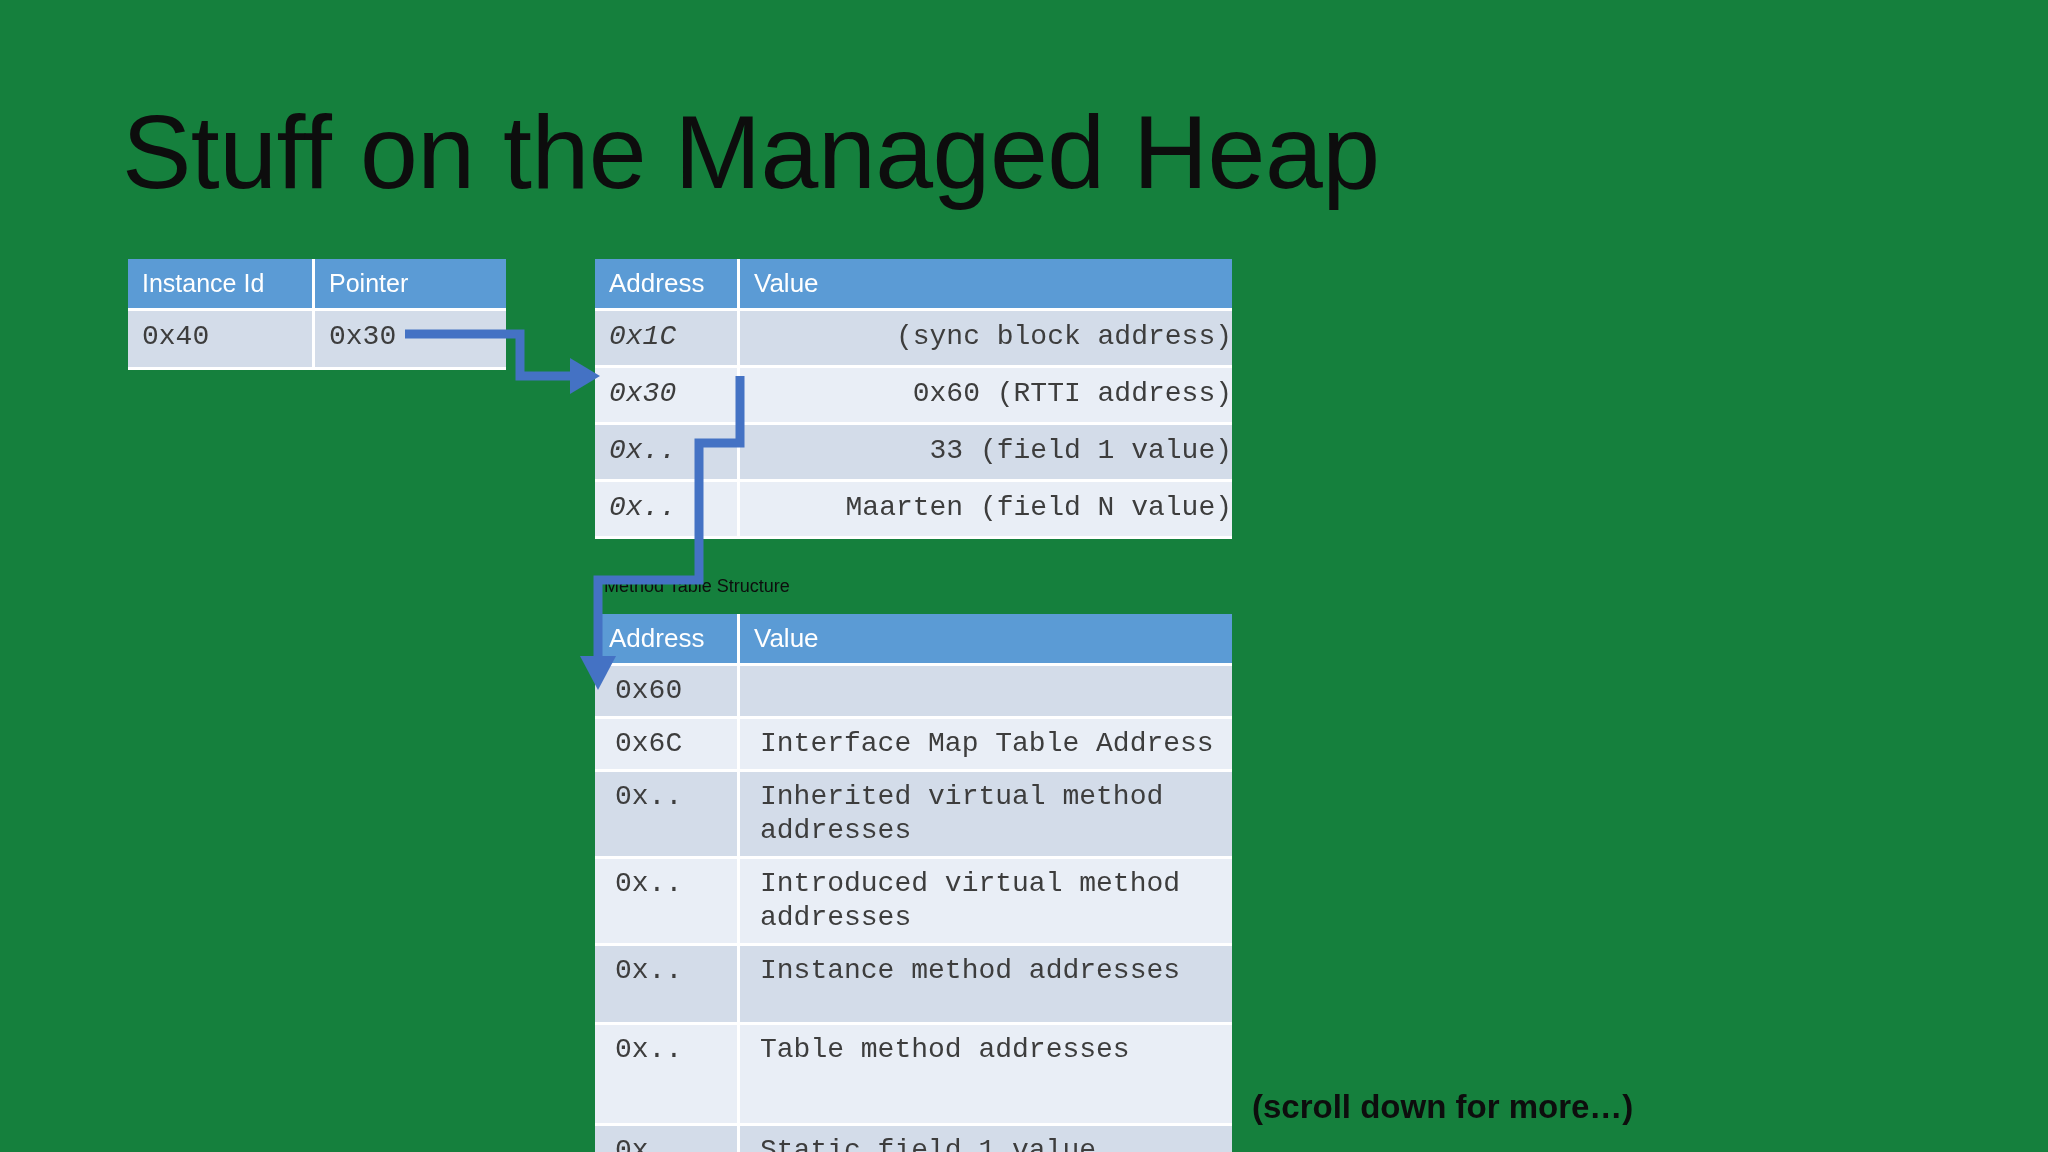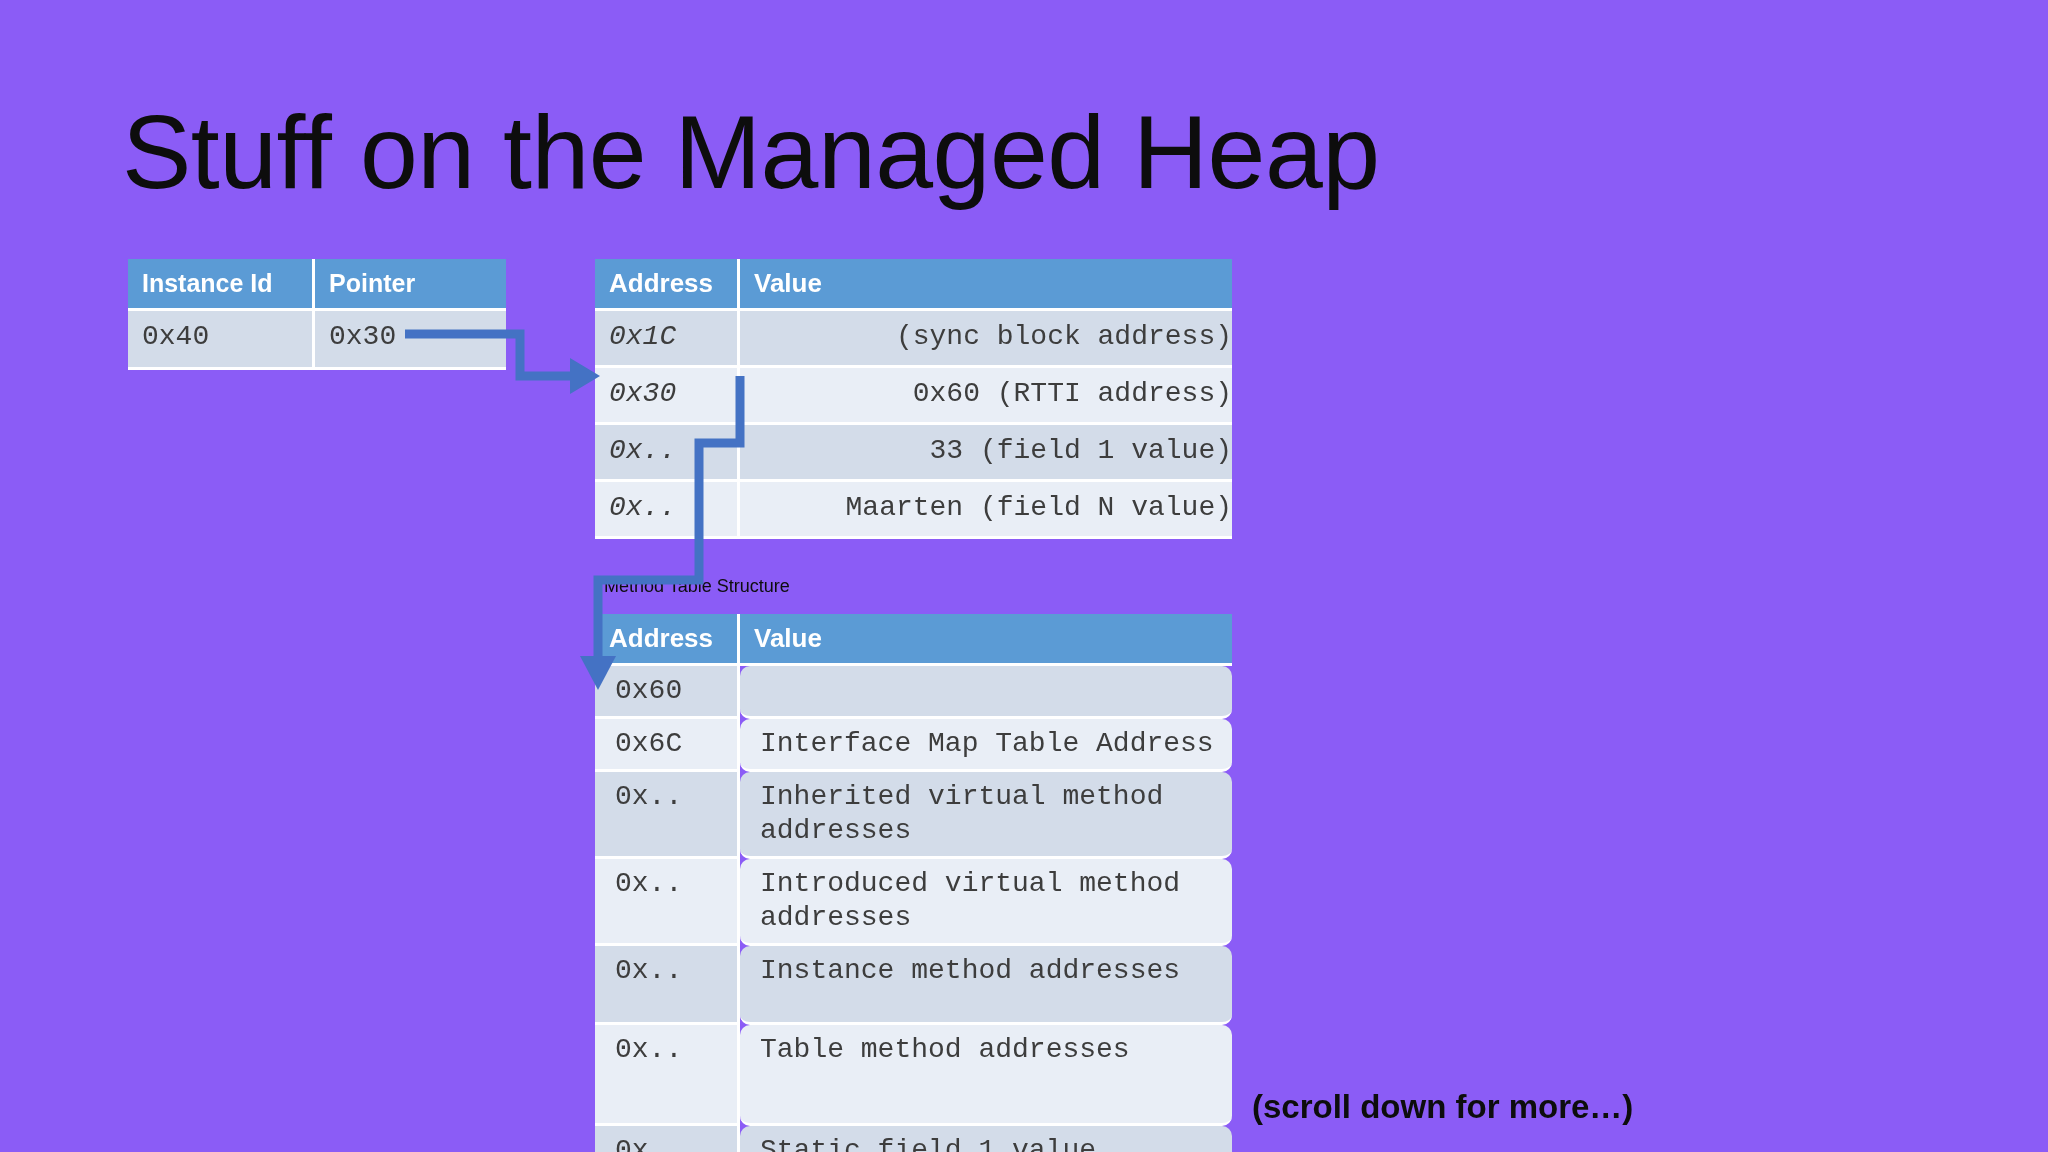--- a/index.html
+++ b/index.html
@@ -14,21 +14,21 @@
     overflow: hidden;
     font-family: "Liberation Sans", sans-serif;
     -webkit-font-smoothing: antialiased;
   }
 
   #slide {
     position: absolute;
     left: 0; top: 0;
     width: 2048px;
     height: 1152px;
-    background: #8b5cf6;
+    background: #15803d;
   }
 
   
   .slide-title {
     position: absolute;
     left: 122px;
     top: 96px;
     font-family: "Liberation Sans", sans-serif;
     font-size: 104px;
     line-height: 112px;
@@ -43,21 +43,21 @@
     position: absolute;
     border-collapse: separate;
     border-spacing: 0;
     table-layout: fixed;
   }
   .tbl th {
     background: #5B9BD5;
     color: #ffffff;
     font-family: "Liberation Sans", sans-serif;
     font-size: 26px;
-    font-weight: bold;
+    font-weight: normal;
     text-align: left;
     padding: 9px 0 10px 14px;
     border-bottom: 3px solid #ffffff;
     vertical-align: middle;
     line-height: 30px;
     margin-top: 8px;
   }
   .tbl td {
     font-family: "Liberation Mono", monospace;
     font-size: 28px;
@@ -103,21 +103,21 @@
     white-space: nowrap;
   }
 
   
   #tbl-method {
     left: 595px;
     top: 614px;
     width: 637px;
   }
   #tbl-method td.addr { padding-left: 20px; margin-top: 10px; }
-  #tbl-method td.val  { padding-left: 20px; border-radius: 10px; }
+  #tbl-method td.val  { padding-left: 20px; }
   #tbl-method tr.r-tall td { padding-bottom: 34px; }
   #tbl-method tr.r-xtall td { padding-bottom: 56px; }
 
   
   .scroll-note {
     position: absolute;
     left: 1252px;
     top: 1088px;
     font-family: "Liberation Sans", sans-serif;
     font-size: 33px;

